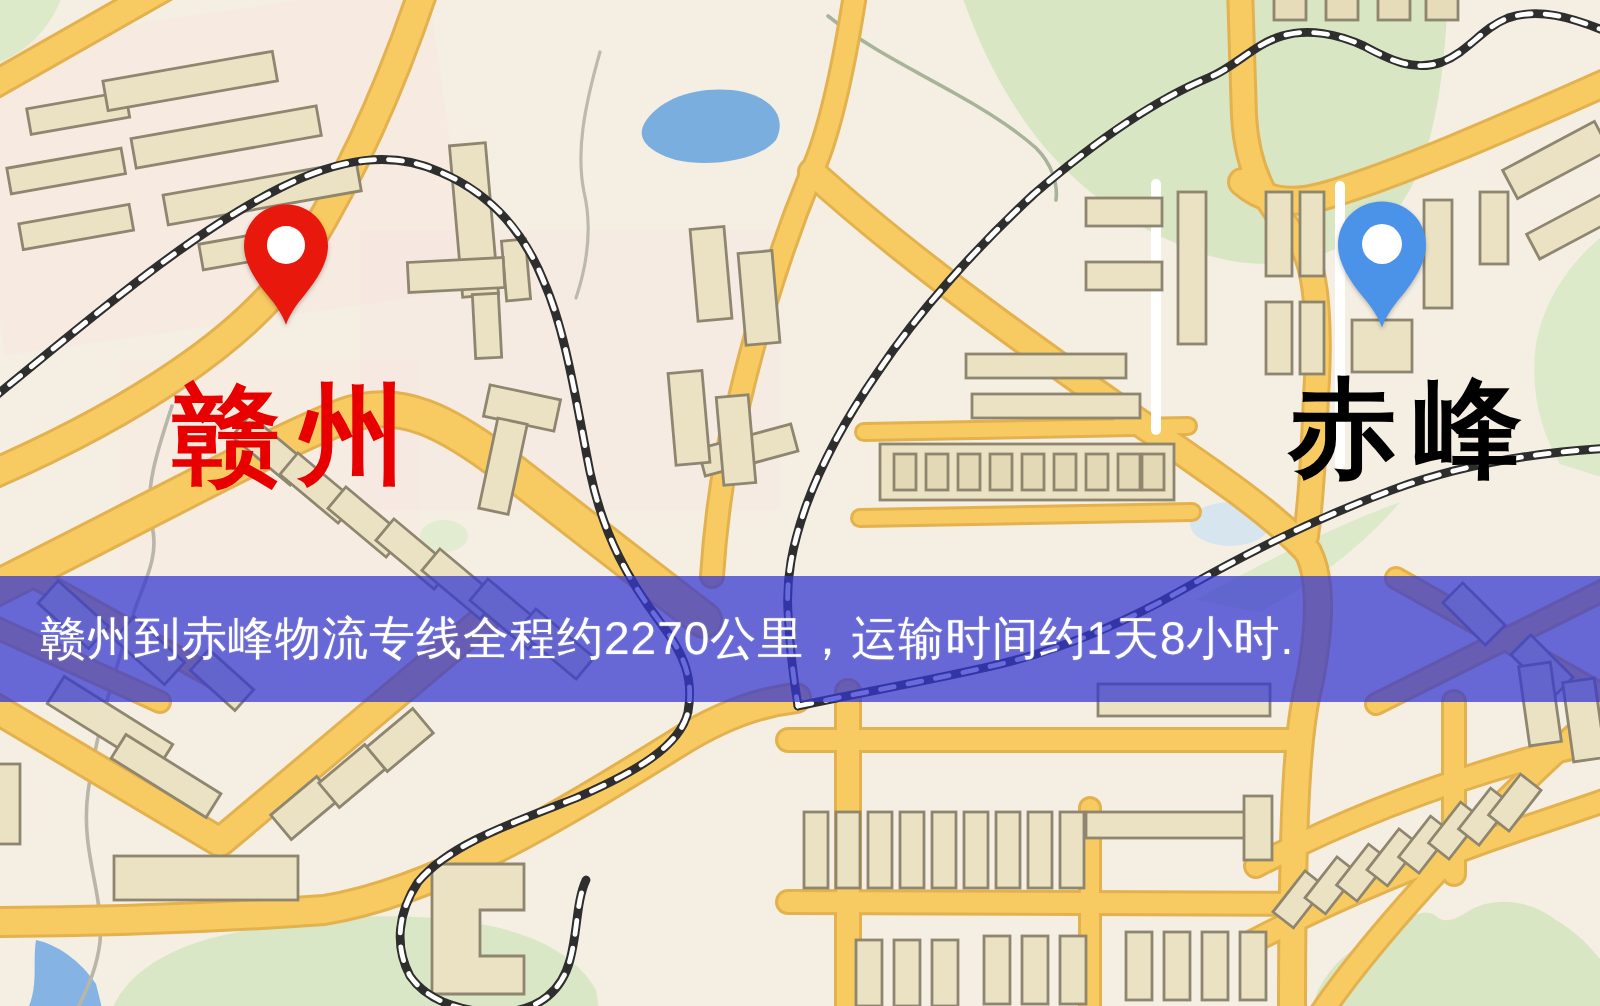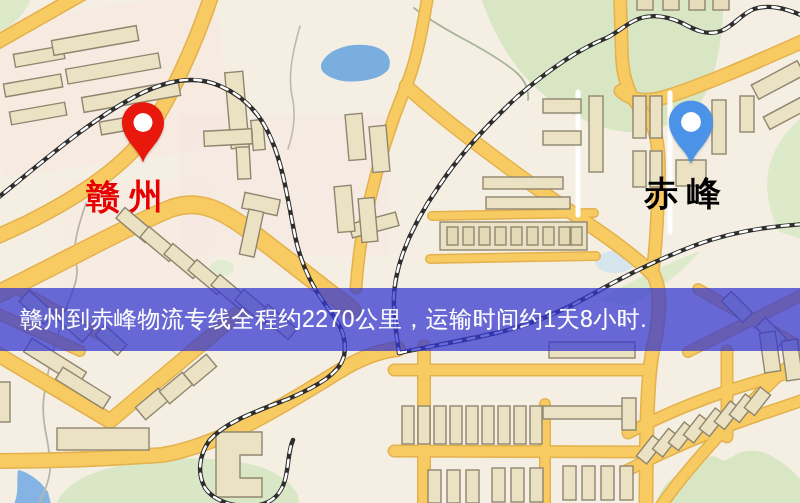--- a/index.html
+++ b/index.html
@@ -16,23 +16,24 @@
     box-sizing:border-box;padding:0 20px;
   }
   .banner-text{
     color:#ffffff;font-size:23px;letter-spacing:0.5px;
     font-family:"Liberation Sans","DejaVu Sans",sans-serif;
     white-space:nowrap;text-shadow:0 0 1px rgba(255,255,255,.35);
   }
   .pin{position:absolute;}
   .pin svg{display:block;filter:drop-shadow(0 1px 1px rgba(0,0,0,.25));}
   .city-label{
-    position:absolute;font-family:Liberation Serif, serif;
-    font-weight:bold;font-size:34px;line-height:1;letter-spacing:9px;
+    position:absolute;font-family:Liberation Sans, sans-serif;
+    font-weight:bold;font-size:54px;line-height:1;letter-spacing:9px;
     white-space:nowrap;
+    margin-top:11px;
   }
   .label-origin{color:#e80000;left:86px;top:180px;}
   .label-dest{color:#000000;left:644px;top:177px;}
 </style>
 </head>
 <body>
 
 <div class="stage">
 
   <svg class="map-svg" viewBox="0 0 800 503" xmlns="http://www.w3.org/2000/svg">

